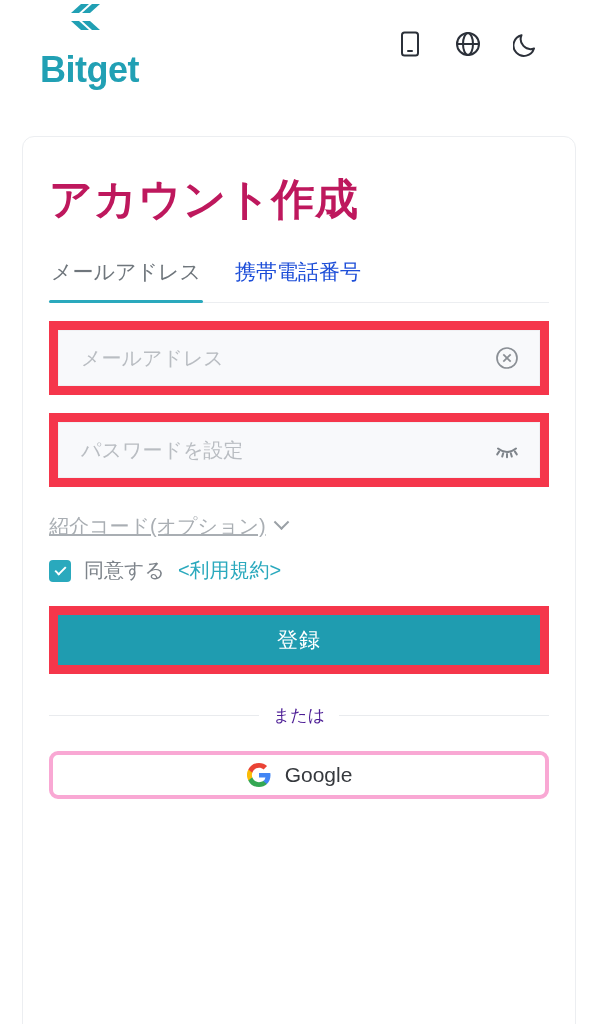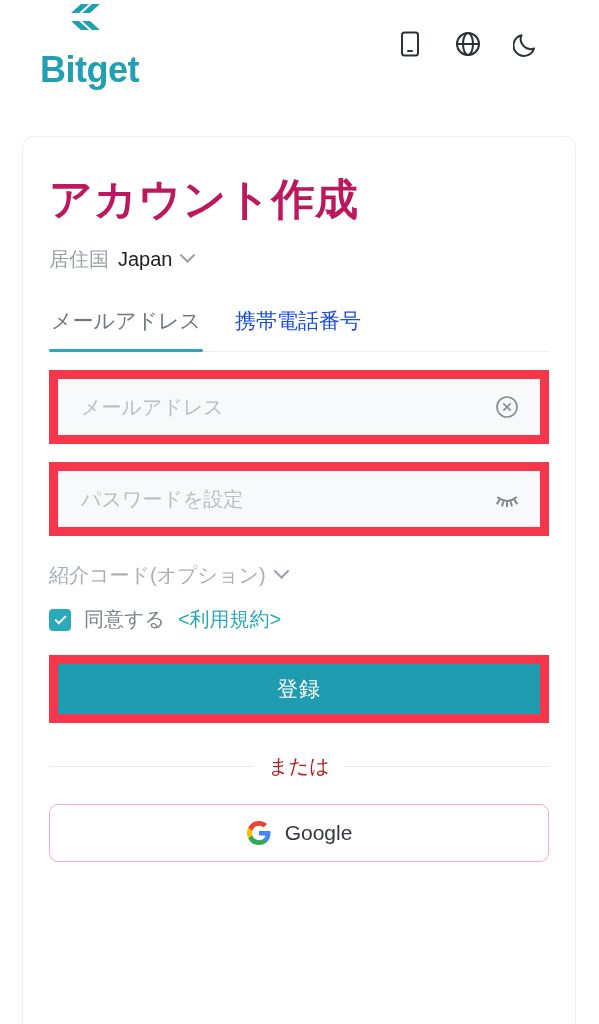--- a/index.html
+++ b/index.html
@@ -167,20 +167,21 @@
 
   
   .referral {
     margin-top: 26px;
     display: flex;
     align-items: center;
     gap: 10px;
     font-size: 20px;
     color: #a9aeb3;
     cursor: pointer;
+    text-decoration: underline;
   }
 
   
   .agree {
     margin-top: 17px;
     display: flex;
     align-items: center;
     gap: 13px;
     font-size: 20px;
   }
@@ -224,34 +225,34 @@
     display: flex;
     align-items: center;
     gap: 14px;
   }
   .divider .line {
     flex: 1;
     height: 1px;
     background: #e9ebee;
   }
   .divider .dtext {
-    font-size: 20px;
-    color: #b91c1c;
+    font-size: 17px;
+    color: #4c1d95;
   }
 
   
   .social {
     margin-top: 24px;
     display: flex;
     gap: 22px;
   }
   .social-btn {
     flex: 1;
-    height: 58px;
-    border: 1px solid #f9a8d4;
+    height: 48px;
+    border: 4px solid #f9a8d4;
     border-radius: 9px;
     background: #ffffff;
     display: flex;
     align-items: center;
     justify-content: center;
     gap: 13px;
     cursor: pointer;
     font-size: 21px;
     color: #35383d;
     font-family: inherit;
@@ -300,25 +301,20 @@
           <path d="M21 17.5A10 10 0 0 1 8.5 4.2 10.5 10.5 0 1 0 21 17.5Z" fill="none" stroke="#2b3039" stroke-width="2" stroke-linejoin="round"></path>
         </svg>
       </span>
     </div>
   </div>
 
   <div class="card">
 
     <h1 class="title">アカウント作成</h1>
 
-    <div class="country-row">
-      <span class="country-label">居住国</span>
-      <span class="country-value">Japan</span>
-      <span class="chev"></span>
-    </div>
 
     <div class="tabs">
       <div class="tab active">メールアドレス</div>
       <div class="tab">携帯電話番号</div>
     </div>
 
     <div class="annot">
       <div class="field">
         <input type="text" placeholder="メールアドレス" style="">
         <span class="field-icon">

